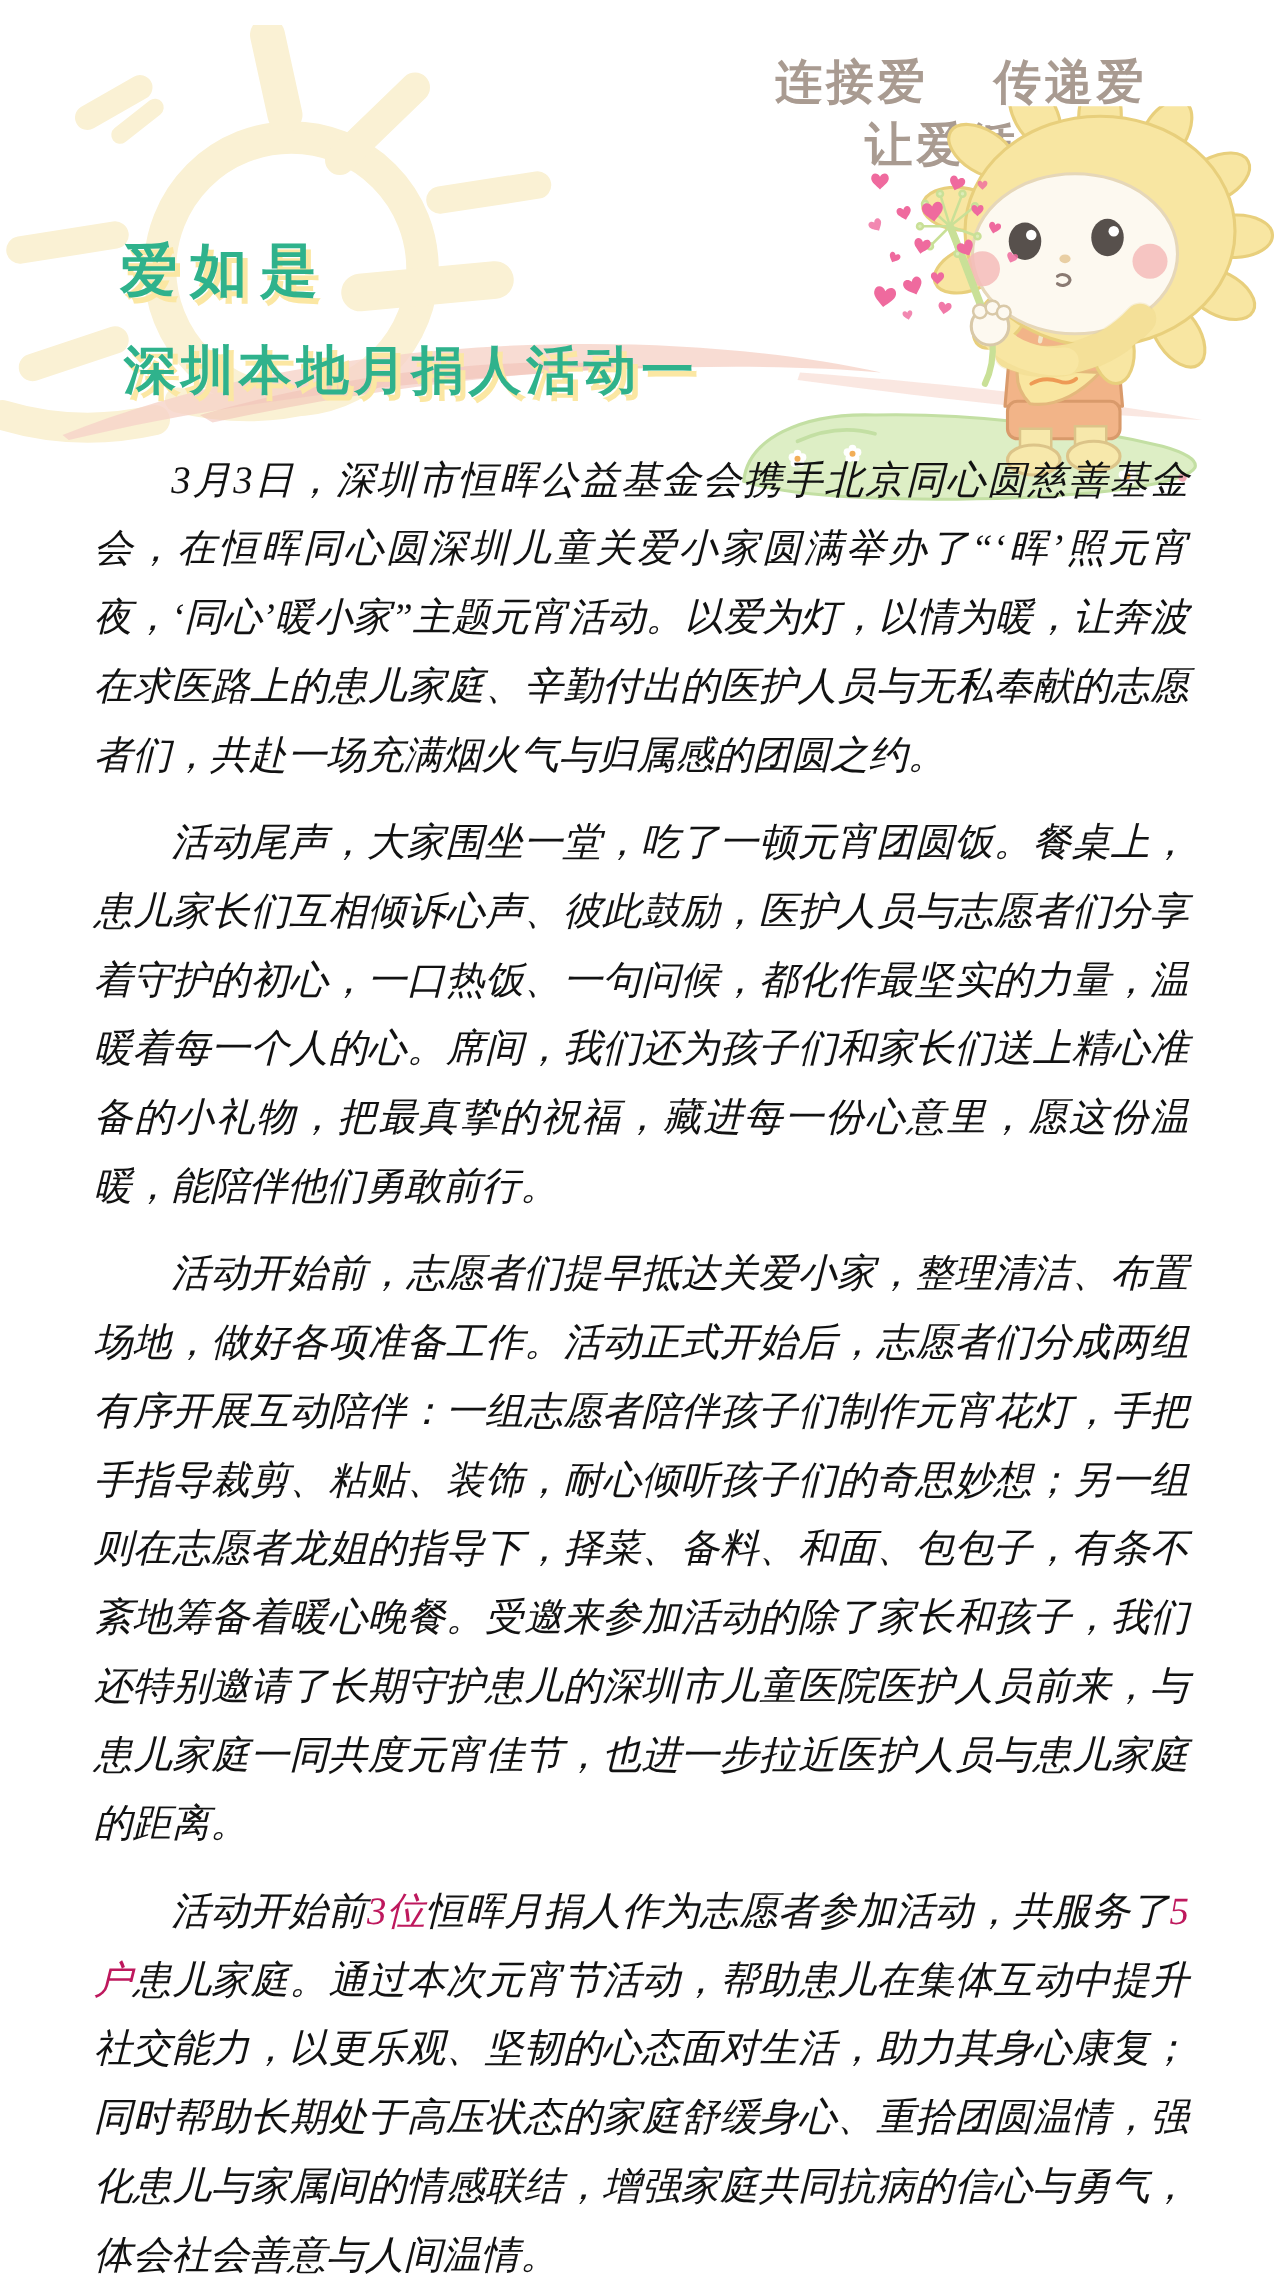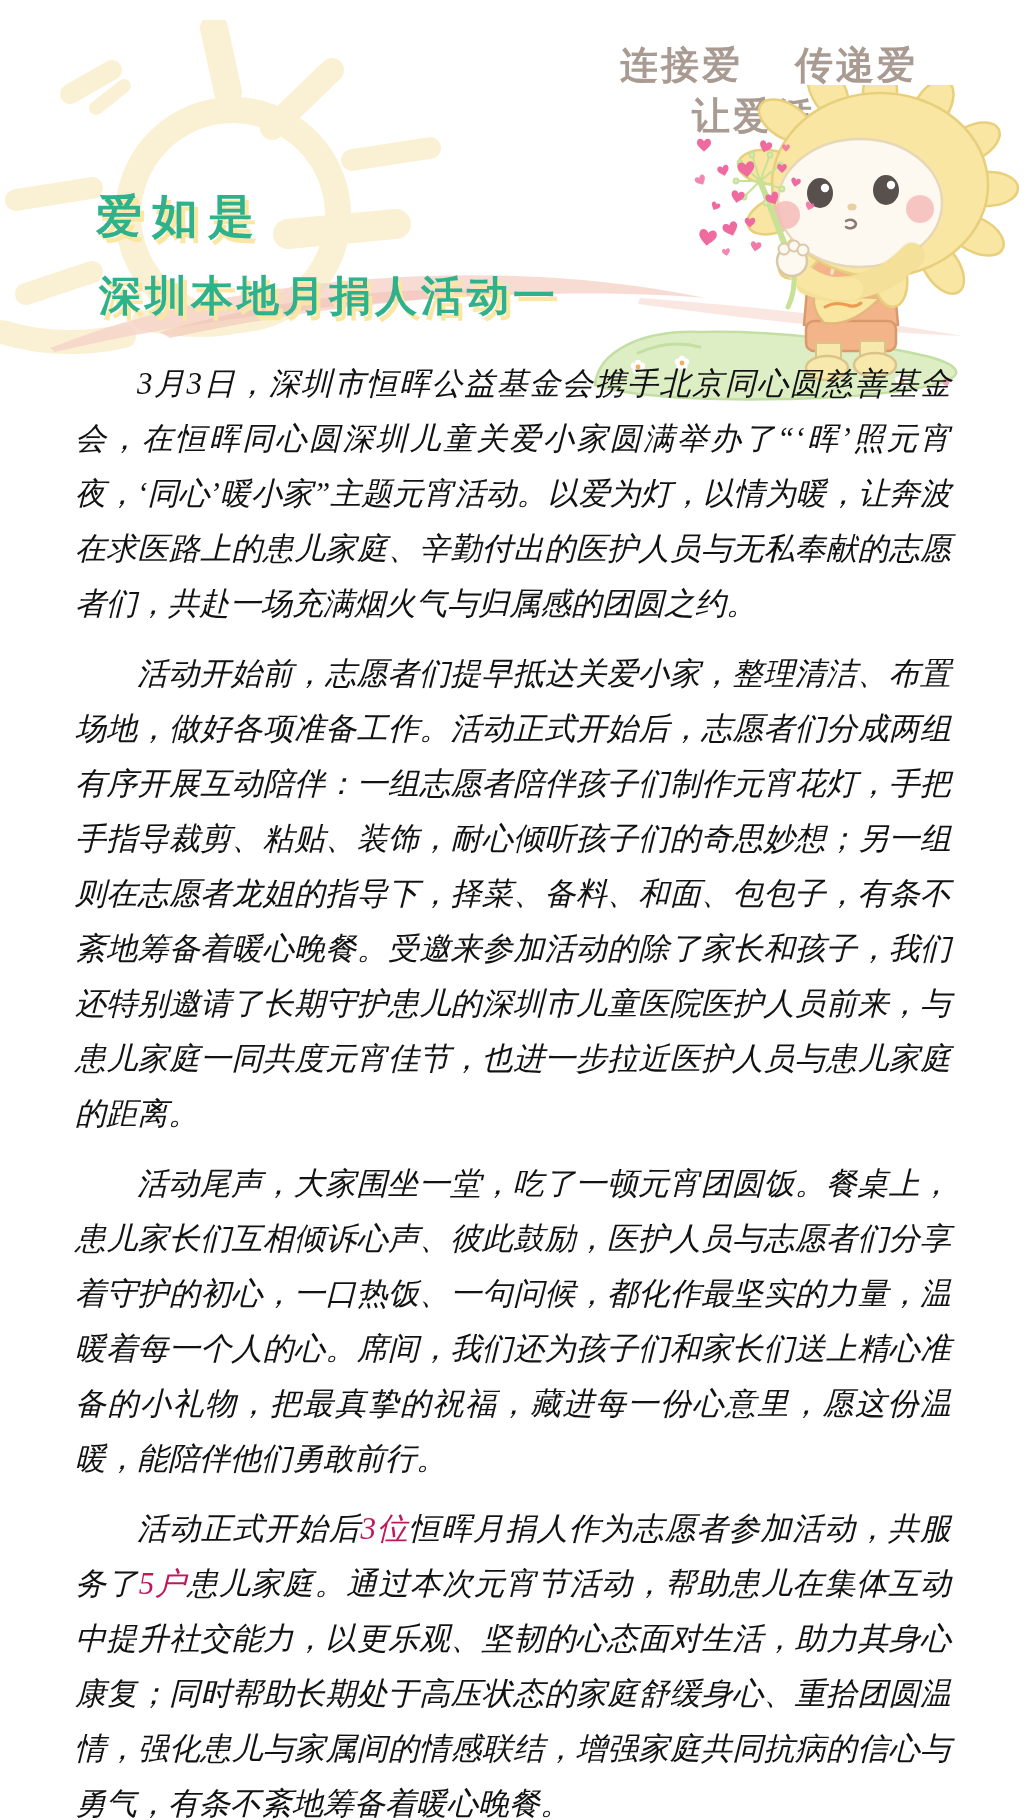--- a/index.html
+++ b/index.html
@@ -196,18 +196,18 @@
     <span>连接爱</span>
     <span>传递爱</span>
   </div>
   <div class="slogan slogan-2">让爱循环</div>
 
   <div class="title title-1">爱如是</div>
   <div class="title title-2">深圳本地月捐人活动一</div>
 
   <div class="article">
     <p><span>3月3日，深圳市恒晖公益基金会携手北京同心圆慈善基金会，在恒晖同心圆深圳儿童关爱小家圆满举办了“‘晖’照元宵夜，‘同心’暖小家”主题元宵活动。以爱为灯，以情为暖，让奔波在求医路上的患儿家庭、辛勤付出的医护人员与无私奉献的志愿者们，共赴一场充满烟火气与归属感的团圆之约。</span></p>
+    <p><span>活动尾声，大家围坐一堂，吃了一顿元宵团圆饭。餐桌上，患儿家长们互相倾诉心声、彼此鼓励，医护人员与志愿者们分享着守护的初心，一口热饭、一句问候，都化作最坚实的力量，温暖着每一个人的心。席间，我们还为孩子们和家长们送上精心准备的小礼物，把最真挚的祝福，藏进每一份心意里，愿这份温暖，能陪伴他们勇敢前行。</span></p>
     <p><span>活动开始前，志愿者们提早抵达关爱小家，整理清洁、布置场地，做好各项准备工作。活动正式开始后，志愿者们分成两组有序开展互动陪伴：一组志愿者陪伴孩子们制作元宵花灯，手把手指导裁剪、粘贴、装饰，耐心倾听孩子们的奇思妙想；另一组则在志愿者龙姐的指导下，择菜、备料、和面、包包子，有条不紊地筹备着暖心晚餐。受邀来参加活动的除了家长和孩子，我们还特别邀请了长期守护患儿的深圳市儿童医院医护人员前来，与患儿家庭一同共度元宵佳节，也进一步拉近医护人员与患儿家庭的距离。</span></p>
-    <p><span>活动尾声，大家围坐一堂，吃了一顿元宵团圆饭。餐桌上，患儿家长们互相倾诉心声、彼此鼓励，医护人员与志愿者们分享着守护的初心，一口热饭、一句问候，都化作最坚实的力量，温暖着每一个人的心。席间，我们还为孩子们和家长们送上精心准备的小礼物，把最真挚的祝福，藏进每一份心意里，愿这份温暖，能陪伴他们勇敢前行。</span></p>
-    <p><span>活动正式开始后</span><span class="hl">3位</span><span>恒晖月捐人作为志愿者参加活动，共服务了</span><span class="hl">5户</span><span>患儿家庭。通过本次元宵节活动，帮助患儿在集体互动中提升社交能力，以更乐观、坚韧的心态面对生活，助力其身心康复；同时帮助长期处于高压状态的家庭舒缓身心、重拾团圆温情，强化患儿与家属间的情感联结，增强家庭共同抗病的信心与勇气，有条不紊地筹备着暖心晚餐。</span></p>
+    <p><span>活动开始前</span><span class="hl">3位</span><span>恒晖月捐人作为志愿者参加活动，共服务了</span><span class="hl">5户</span><span>患儿家庭。通过本次元宵节活动，帮助患儿在集体互动中提升社交能力，以更乐观、坚韧的心态面对生活，助力其身心康复；同时帮助长期处于高压状态的家庭舒缓身心、重拾团圆温情，强化患儿与家属间的情感联结，增强家庭共同抗病的信心与勇气，体会社会善意与人间温情。</span></p>
   </div>
 
 </div>
 
 </body></html>

